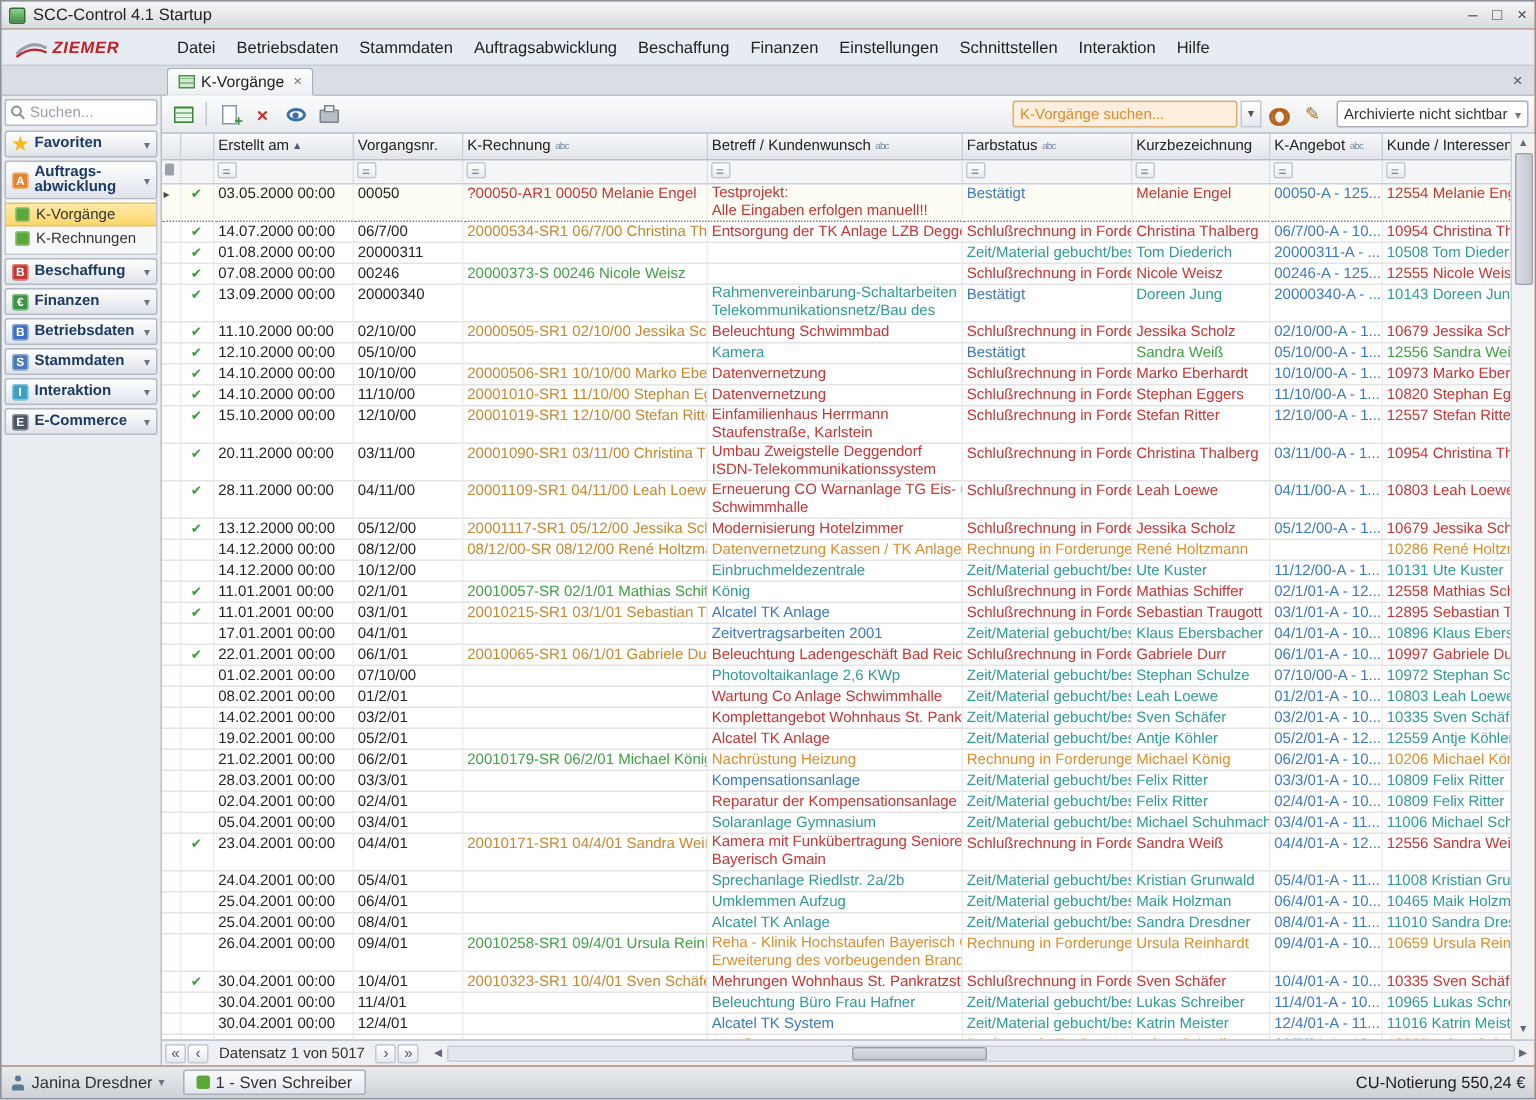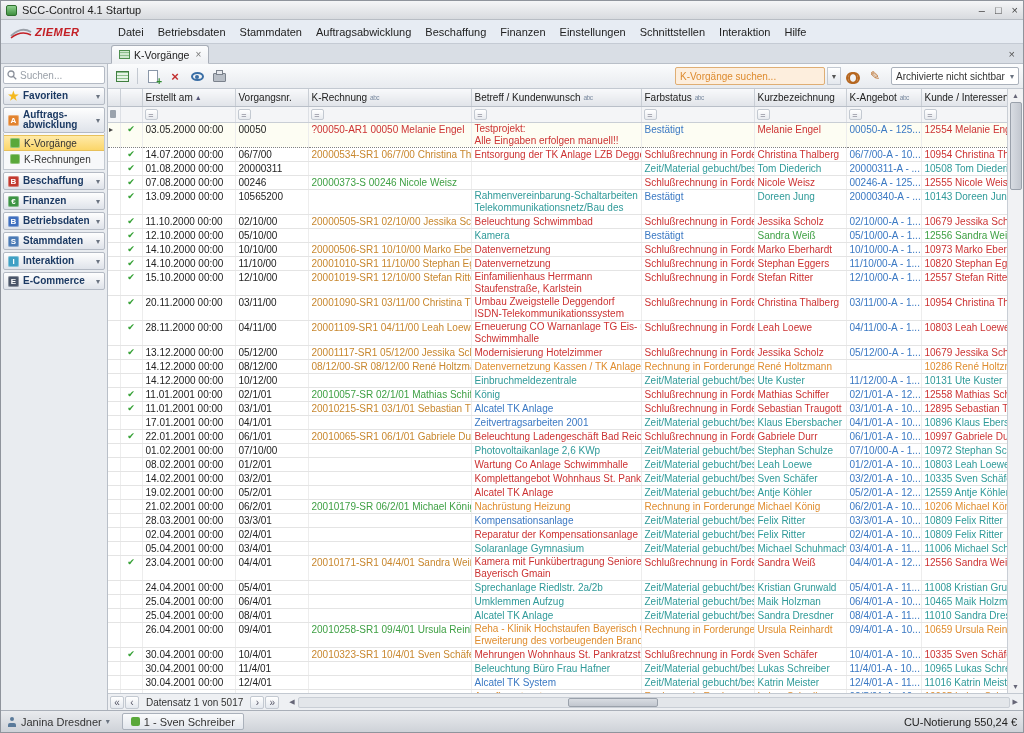--- a/index.html
+++ b/index.html
@@ -345,21 +345,21 @@
                   <td style="color: rgb(204, 51, 51);"></td>
                   <td style="color: rgb(204, 51, 51);">Schlußrechnung in Forder...</td>
                   <td style="color: rgb(204, 51, 51);">Nicole Weisz</td>
                   <td style="color: rgb(58, 120, 195);">00246-A - 125...</td>
                   <td style="color: rgb(204, 51, 51);">12555 Nicole Weisz</td>
                 </tr>
                 <tr>
                   <td class="ind" style="color: rgb(68, 68, 68);"></td>
                   <td class="chk" style="color: rgb(51, 160, 51);">✔</td>
                   <td class="c-date" style="color: rgb(34, 34, 34);">13.09.2000 00:00</td>
-                  <td class="c-vnr" style="color: rgb(34, 34, 34);">10565200</td>
+                  <td class="c-vnr" style="color: rgb(34, 34, 34);">20000340</td>
                   <td style="color: rgb(200, 135, 46);"></td>
                   <td style="color: rgb(47, 154, 153);">
                     <div class="bl">Rahmenvereinbarung-Schaltarbeiten im</div>
                     <div class="bl">Telekommunikationsnetz/Bau des</div>
                   </td>
                   <td style="color: rgb(58, 120, 195);">Bestätigt</td>
                   <td style="color: rgb(47, 154, 153);">Doreen Jung</td>
                   <td style="color: rgb(58, 120, 195);">20000340-A - ...</td>
                   <td style="color: rgb(47, 154, 153);">10143 Doreen Jung</td>
                 </tr>

